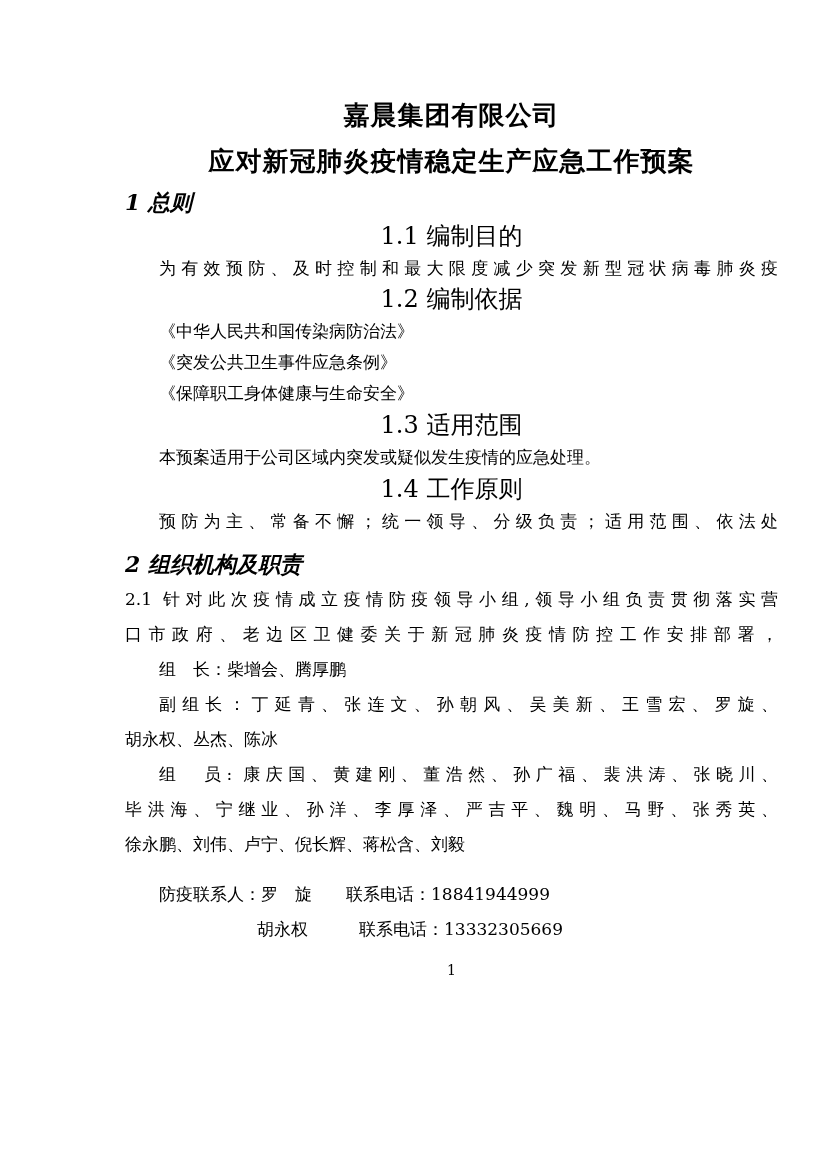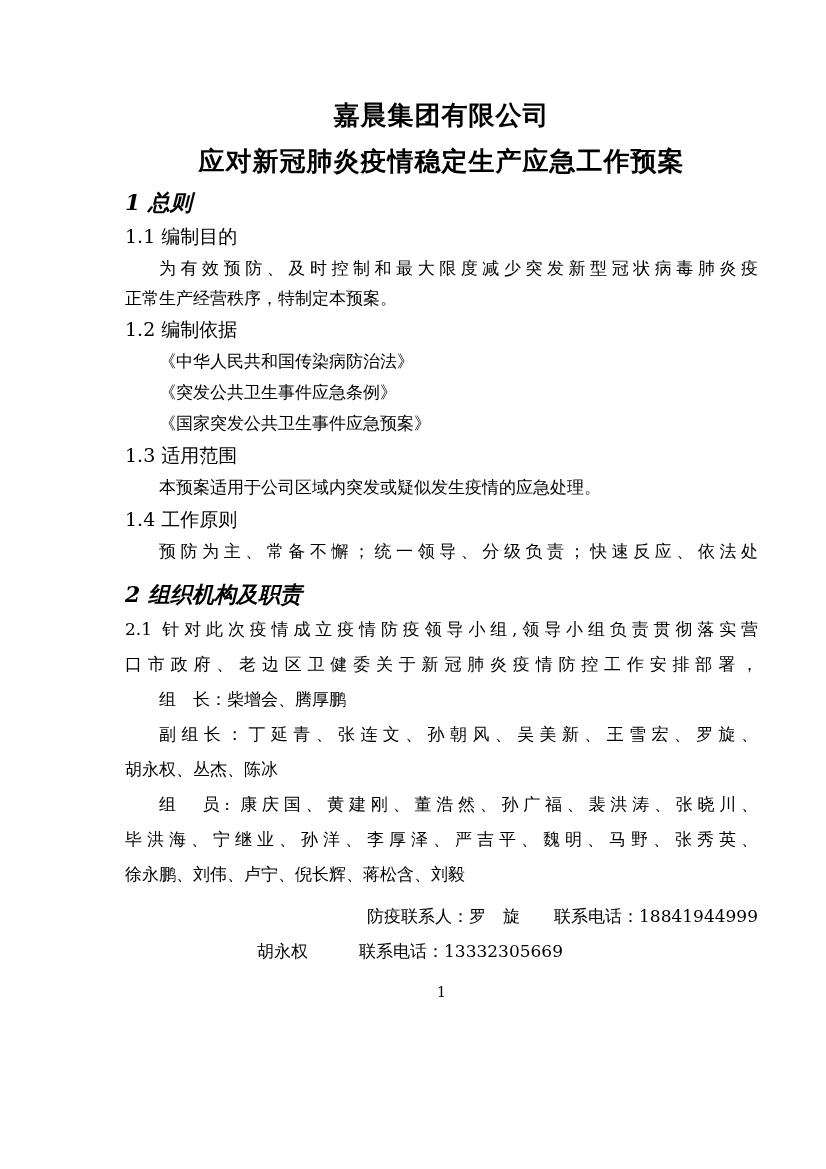--- a/index.html
+++ b/index.html
@@ -8,57 +8,58 @@
     background: #ffffff;
   }
   .page {
     position: relative;
     width: 826px;
     height: 1169px;
     box-sizing: border-box;
     background: #ffffff;
     color: #000000;
     font-family: "DejaVu Serif", "Liberation Serif", serif;
-    padding: 92px 68px 0 125px;
+    padding: 92px 48px 0 125px;
     overflow: hidden;
   }
   .title {
     font-size: 26px;
     line-height: 46px;
     font-weight: 700;
     text-align: center;
     letter-spacing: 1px;
   }
   .h1 {
     font-size: 22px;
     line-height: 36px;
     font-weight: 700;
     font-style: italic;
   }
   .h1.sec2 { margin-top: 10px; }
   .h2 {
-    font-size: 19px;
+    font-size: 24px;
     line-height: 33px;
     font-weight: 400;
+    text-align: center;
   }
   .p { font-size: 17px; }
   .p1 .line { line-height: 30px; }
   .pbook .line, .psingle .line { line-height: 31px; }
   .p2 .line { line-height: 35px; }
   .line {
     white-space: nowrap;
     overflow: hidden;
   }
   .just {
     text-align: justify;
     text-align-last: justify;
   }
   .indent { text-indent: 2em; }
   .contact-indent { text-indent: 132px; }
-  .contacts { margin-top: 7px; text-align: right; }
+  .contacts { margin-top: 15px; }
   .page-number {
     margin-top: 16px;
     text-align: center;
     font-size: 14px;
     line-height: 15px;
   }
 </style>
 </head>
 <body>
 
@@ -66,45 +67,44 @@
 
   <div class="title">嘉晨集团有限公司</div>
   <div class="title">应对新冠肺炎疫情稳定生产应急工作预案</div>
 
   <div class="h1">1 总则</div>
 
   <div class="h2">1.1 编制目的</div>
 
   <div class="p p1">
     <div class="line just indent">为有效预防、及时控制和最大限度减少突发新型冠状病毒肺炎疫</div>
-    <div class="line">正常生产经营秩序，特制定本预案。</div>
   </div>
 
   <div class="h2">1.2 编制依据</div>
 
   <div class="p pbook">
     <div class="line indent">《中华人民共和国传染病防治法》</div>
   </div>
   <div class="p pbook">
     <div class="line indent">《突发公共卫生事件应急条例》</div>
   </div>
   <div class="p pbook">
-    <div class="line indent">《国家突发公共卫生事件应急预案》</div>
+    <div class="line indent">《保障职工身体健康与生命安全》</div>
   </div>
 
   <div class="h2">1.3 适用范围</div>
 
   <div class="p psingle">
     <div class="line indent">本预案适用于公司区域内突发或疑似发生疫情的应急处理。</div>
   </div>
 
   <div class="h2">1.4 工作原则</div>
 
   <div class="p p1">
-    <div class="line just indent">预防为主、常备不懈；统一领导、分级负责；快速反应、依法处</div>
+    <div class="line just indent">预防为主、常备不懈；统一领导、分级负责；适用范围、依法处</div>
   </div>
 
   <div class="h1 sec2">2 组织机构及职责</div>
 
   <div class="p p2">
     <div class="line just">2.1 针对此次疫情成立疫情防疫领导小组,领导小组负责贯彻落实营</div>
     <div class="line just">口市政府、老边区卫健委关于新冠肺炎疫情防控工作安排部署，</div>
   </div>
 
   <div class="p p2">

